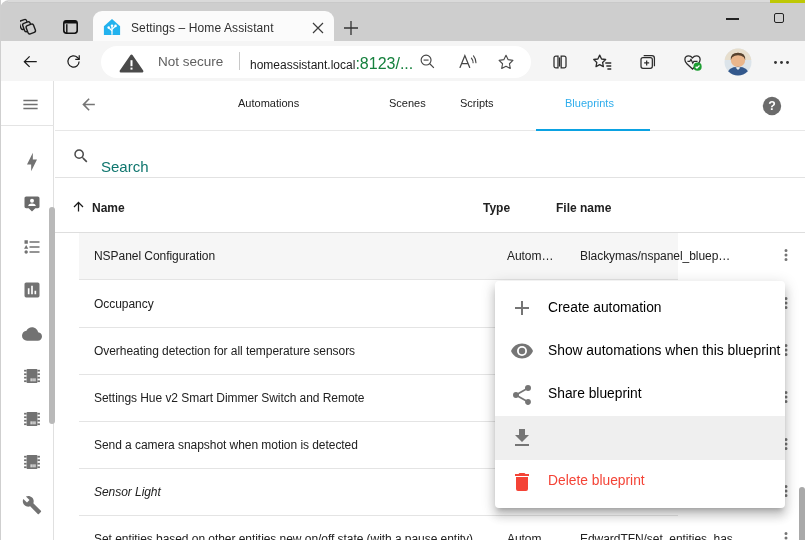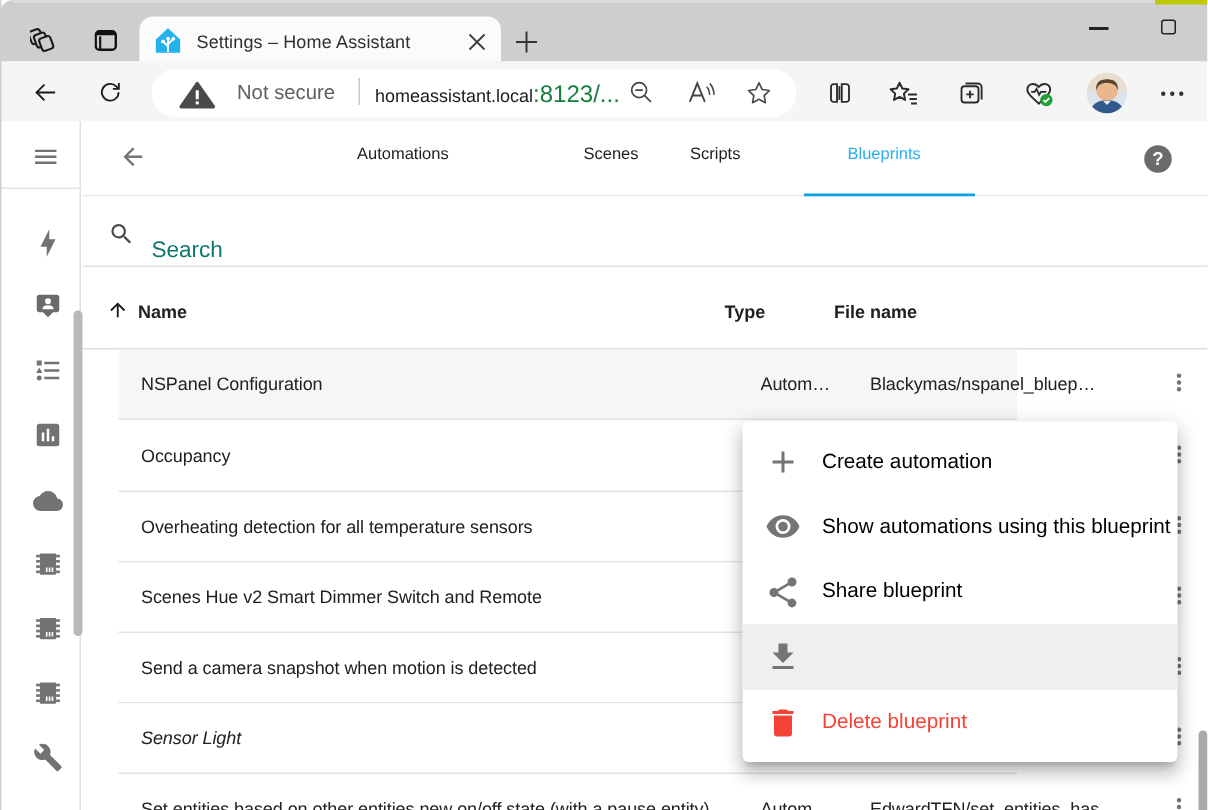--- a/index.html
+++ b/index.html
@@ -307,21 +307,21 @@
   </div>
   <div class="abs row" style="top:247px;">
     <div class="nm">Overheating detection for all temperature sensors</div>
       <div class="tp">Automation</div>
       <div class="fn">x/overheat</div>
     <svg class="dots" width="18" height="18" viewBox="0 0 24 24">
         <path fill="#747474" d="M12,16A2,2 0 0,1 14,18A2,2 0 0,1 12,20A2,2 0 0,1 10,18A2,2 0 0,1 12,16M12,10A2,2 0 0,1 14,12A2,2 0 0,1 12,14A2,2 0 0,1 10,12A2,2 0 0,1 12,10M12,4A2,2 0 0,1 14,6A2,2 0 0,1 12,8A2,2 0 0,1 10,6A2,2 0 0,1 12,4Z"></path>
       </svg>
   </div>
   <div class="abs row" style="top:294px;">
-    <div class="nm">Scenes Hue v2 Smart Dimmer Switch and Remote</div>
+    <div class="nm">Settings Hue v2 Smart Dimmer Switch and Remote</div>
       <div class="tp">Automation</div>
       <div class="fn">x/hue</div>
     <svg class="dots" width="18" height="18" viewBox="0 0 24 24">
         <path fill="#747474" d="M12,16A2,2 0 0,1 14,18A2,2 0 0,1 12,20A2,2 0 0,1 10,18A2,2 0 0,1 12,16M12,10A2,2 0 0,1 14,12A2,2 0 0,1 12,14A2,2 0 0,1 10,12A2,2 0 0,1 12,10M12,4A2,2 0 0,1 14,6A2,2 0 0,1 12,8A2,2 0 0,1 10,6A2,2 0 0,1 12,4Z"></path>
       </svg>
   </div>
   <div class="abs row" style="top:341px;">
     <div class="nm">Send a camera snapshot when motion is detected</div>
       <div class="tp">Automation</div>
       <div class="fn">x/camera</div>
@@ -353,21 +353,21 @@
         <path fill="#757575" d="M19,13H13V19H11V13H5V11H11V5H13V11H19V13Z"></path>
       </svg>
     <div class="tx">Create automation</div>
   </div>
   <div class="mi" id="mi2">
     <svg class="ic" width="24" height="24" viewBox="0 0 24 24">
         <path fill="#757575" d="M12,4.5C17,4.5 21.27,7.61 23,12C21.27,16.39 17,19.5 12,19.5C7,19.5 2.73,16.39 1,12C2.73,7.61 7,4.5 12,4.5Z"></path>
         <circle cx="12" cy="12" r="5" fill="#fff"></circle>
         <circle cx="12" cy="12" r="3.2" fill="#757575"></circle>
       </svg>
-    <div class="tx">Show automations using this blueprint</div>
+    <div class="tx">Show automations when this blueprint</div>
   </div>
   <div class="mi" id="mi3">
     <svg class="ic" width="24" height="24" viewBox="0 0 24 24">
         <path fill="#757575" d="M18,16.08C17.24,16.08 16.56,16.38 16.04,16.85L8.91,12.7C8.96,12.47 9,12.24 9,12C9,11.76 8.96,11.53 8.91,11.3L15.96,7.19C16.5,7.69 17.21,8 18,8A3,3 0 0,0 21,5A3,3 0 0,0 18,2A3,3 0 0,0 15,5C15,5.24 15.04,5.47 15.09,5.7L8.04,9.81C7.5,9.31 6.79,9 6,9A3,3 0 0,0 3,12A3,3 0 0,0 6,15C6.79,15 7.5,14.69 8.04,14.19L15.16,18.35C15.11,18.56 15.08,18.78 15.08,19C15.08,20.61 16.39,21.92 18,21.92C19.61,21.92 20.92,20.61 20.92,19A2.92,2.92 0 0,0 18,16.08Z"></path>
       </svg>
     <div class="tx">Share blueprint</div>
   </div>
   <div class="mi" id="mi4">
     <svg class="ic" width="24" height="24" viewBox="0 0 24 24">
         <path fill="#757575" d="M5,20H19V18H5M19,9H15V3H9V9H5L12,16L19,9Z"></path>

